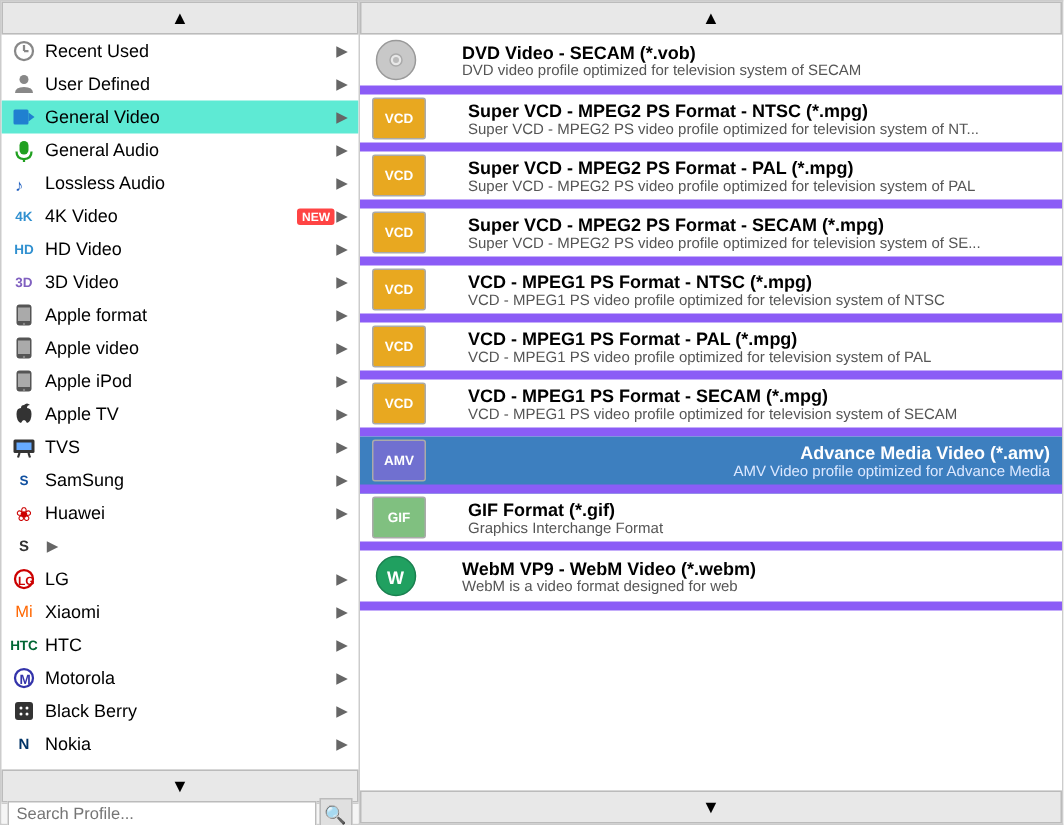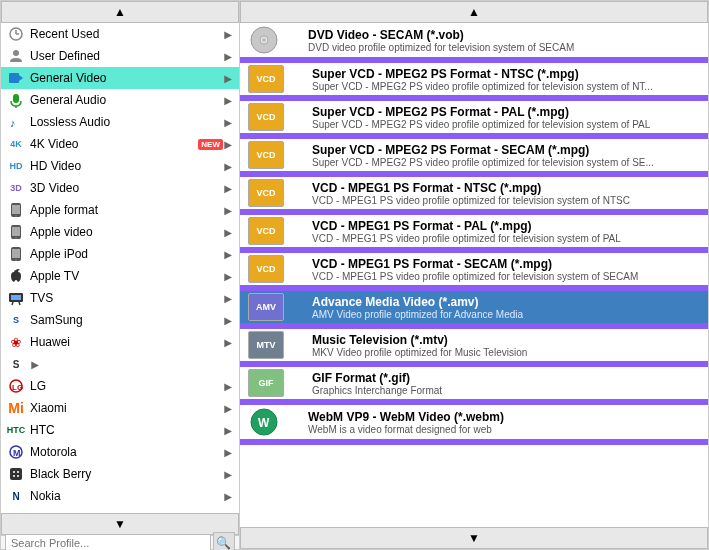--- a/index.html
+++ b/index.html
@@ -125,21 +125,21 @@
     }
     .right-item {
       display: flex;
       align-items: center;
       padding: 2px 8px;
       border-bottom: 6px solid #8b5cf6;
       cursor: pointer;
       min-height: 34px;
       gap: 20px;
     }
-    .right-item.selected { background: #3d7fbf; color: white; }
+    .right-item.selected { background: #3d7fbf; color: white; text-align: right; }
     .right-item.selected .right-desc { color: #dce8ff; }
     .right-icon {
       width: 36px;
       height: 28px;
       margin-right: 8px;
       border: 1px solid #aaa;
       background: #d0d0d0;
       display: flex;
       align-items: center;
       justify-content: center;
@@ -331,21 +331,21 @@
             <svg width="16" height="16" viewBox="0 0 16 16">
               <circle cx="8" cy="8" r="6" fill="none" stroke="#cc0000" stroke-width="1.5"></circle>
               <text x="4" y="12" font-size="8" fill="#cc0000" font-weight="bold">LG</text>
             </svg>
           </span>
           <span class="item-label">LG</span>
           <span class="arrow">▶</span>
         </div>
         <div class="left-item">
           <span class="item-icon">
-            <span style="font-size:14px;font-weight:bold;color:#ff6600">Mi</span>
+            <span style="font-size:11px;font-weight:normal;color:#ff6600">Mi</span>
           </span>
           <span class="item-label">Xiaomi</span>
           <span class="arrow">▶</span>
         </div>
         <div class="left-item">
           <span class="item-icon">
             <span style="font-size:9px;font-weight:bold;color:#006633">HTC</span>
           </span>
           <span class="item-label">HTC</span>
           <span class="arrow">▶</span>
@@ -453,27 +453,20 @@
           </div>
         </div>
         <div class="right-item selected">
           <div class="right-icon amv">AMV</div>
           <div class="right-text">
             <div class="right-title">Advance Media Video (*.amv)</div>
             <div class="right-desc">AMV Video profile optimized for Advance Media</div>
           </div>
         </div>
         <div class="right-item">
-          <div class="right-icon mkv">MTV</div>
-          <div class="right-text">
-            <div class="right-title">Music Television (*.mtv)</div>
-            <div class="right-desc">MKV Video profile optimized for Music Television</div>
-          </div>
-        </div>
-        <div class="right-item">
           <div class="right-icon gif">GIF</div>
           <div class="right-text">
             <div class="right-title">GIF Format (*.gif)</div>
             <div class="right-desc">Graphics Interchange Format</div>
           </div>
         </div>
         <div class="right-item">
           <div style="width: 32px; height: 30px; display: flex; align-items: center; justify-content: center; margin-right: 8px; flex-shrink: 0;">
             <svg width="30" height="30" viewBox="0 0 30 30">
               <circle cx="15" cy="15" r="13" fill="#20a060" stroke="#1a8050" stroke-width="1"></circle>

